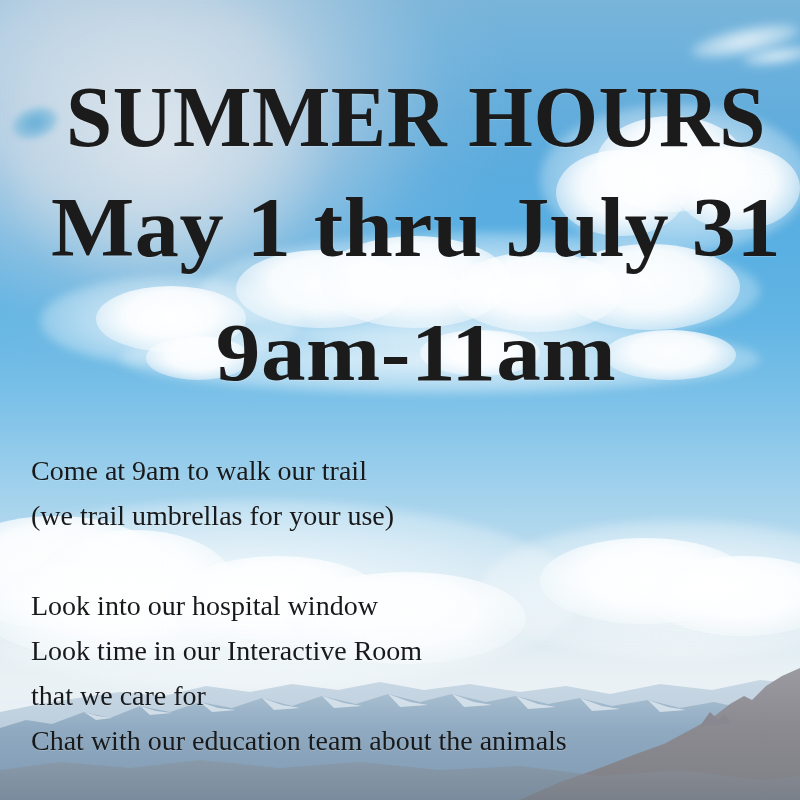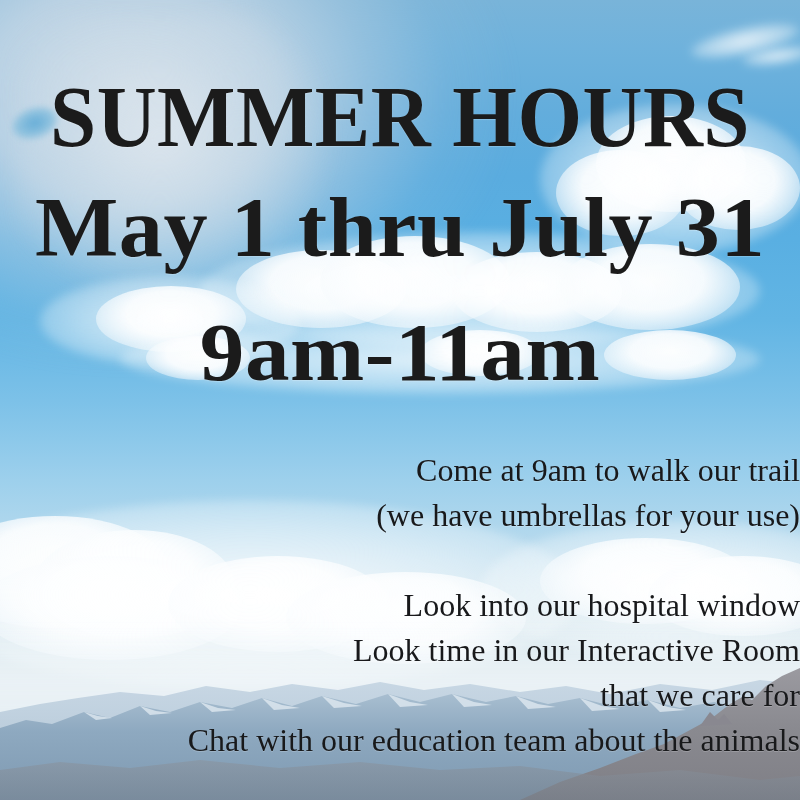--- a/index.html
+++ b/index.html
@@ -101,21 +101,22 @@
   }
 
   
   .content {
     position: absolute;
     inset: 0;
     display: flex;
     flex-direction: column;
     align-items: center;
     color: #1c1c1c;
-    text-align: right;
+    text-align: left;
+    margin-left: 31px;
   }
   .headline {
     font-family: "Liberation Serif", "DejaVu Serif", serif;
     font-weight: 700;
     color: #1b1b1b;
     letter-spacing: 0.5px;
     line-height: 1.0;
     white-space: nowrap;
     text-shadow: 0 1px 1px rgba(255,255,255,0.22);
   }
@@ -136,21 +137,21 @@
     top: 312px; left: 0; right: 0;
     font-size: 82px;
     transform: scaleX(1.0);
   }
 
   .body-block {
     position: absolute;
     left: 0; right: 0;
     font-family: "Liberation Serif", "DejaVu Serif", serif;
     font-weight: 400;
-    font-size: 32px;
+    font-size: 28px;
     line-height: 45px;
     color: #18191b;
     text-shadow: 0 1px 0 rgba(255,255,255,0.18);
   }
   #body-a { top: 448px; }
   #body-b { top: 583px; }
   .body-line { white-space: nowrap; }
 </style>
 </head>
 <body>
@@ -260,21 +261,21 @@
   <div class="content">
 
     <div id="line-1" class="headline" style="display: inline-block; left: 50%; right: auto; transform-origin: center top; transform: translateX(-50%) scaleX(0.9655);">SUMMER HOURS</div>
 
     <div id="line-2" class="headline" style="display: inline-block; left: 50%; right: auto; transform-origin: center top; transform: translateX(-50%) scaleX(1.0504);">May 1 thru July 31</div>
 
     <div id="line-3" class="headline" style="display: inline-block; left: 50%; right: auto; transform-origin: center top; transform: translateX(-50%) scaleX(1.087);">9am-11am</div>
 
     <div id="body-a" class="body-block">
       <div class="body-line">Come at 9am to walk our trail</div>
-      <div class="body-line">(we have umbrellas for your use)</div>
+      <div class="body-line">(we trail umbrellas for your use)</div>
     </div>
 
     <div id="body-b" class="body-block">
       <div class="body-line">Look into our hospital window</div>
       <div class="body-line">Look time in our Interactive Room</div>
       <div class="body-line">that we care for</div>
       <div class="body-line">Chat with our education team about the animals</div>
     </div>
 
   </div>

